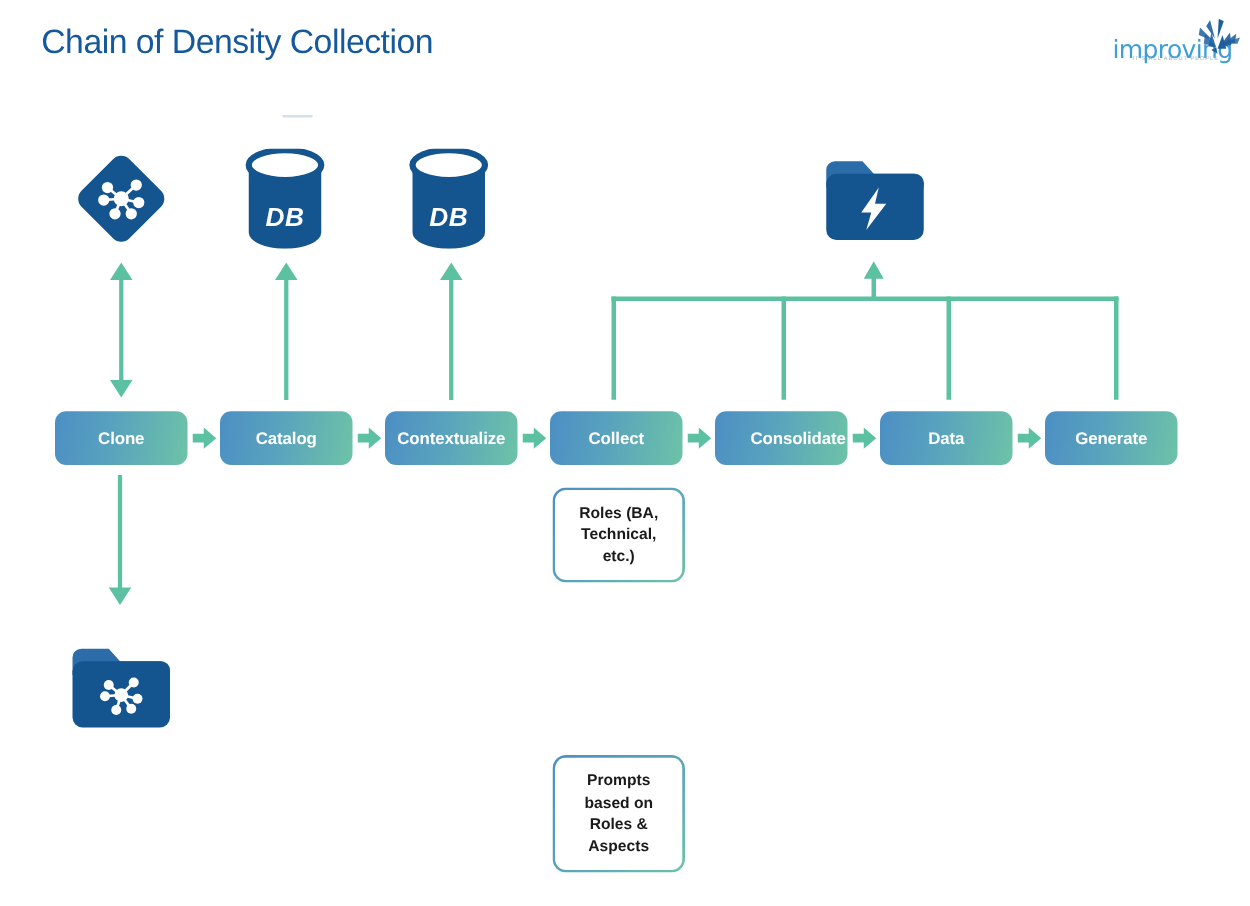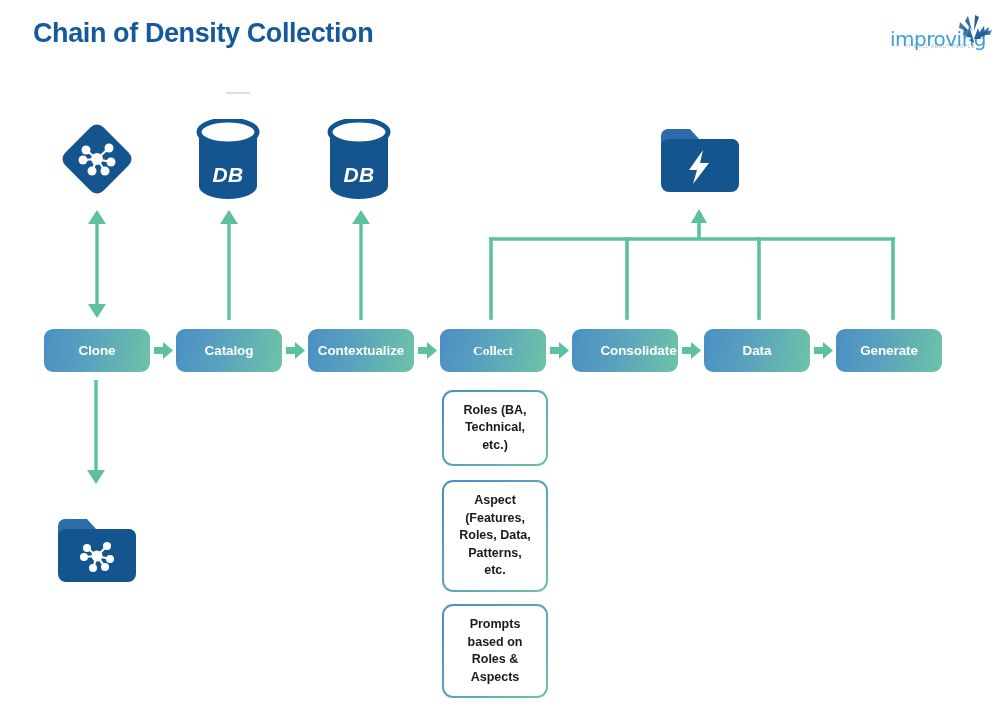--- a/index.html
+++ b/index.html
@@ -19,21 +19,21 @@
     width: 1000px;
     height: 725px;
   }
 
   
   #page-title {
     position: absolute;
     left: 33px;
     top: 18px;
     font-size: 27px;
-    font-weight: 700;
+    font-weight: 400;
     letter-spacing: -0.4px;
     color: #15599c;
     white-space: nowrap;
   }
   #brand-logo {
     position: absolute;
     left: 884px;
     top: 9px;
     width: 108px;
     height: 45px;
@@ -313,21 +313,21 @@
       <path d="M0 6 H9 V1 L19 9.5 L9 18 V13 H0 Z" fill="#5cc1a0"></path>
     </svg>
 
     <div class="pipeline-step" style="left:308px; width:106px;">
       <span>Contextualize</span>
     </div>
     <svg class="step-arrow" style="left:418px;" viewBox="0 0 19 19">
       <path d="M0 6 H9 V1 L19 9.5 L9 18 V13 H0 Z" fill="#5cc1a0"></path>
     </svg>
 
-    <div class="pipeline-step" style="left:440px; width:106px;font-family:Liberation Serif, serif;">
+    <div class="pipeline-step" style="left:440px; width:106px;">
       <span>Collect</span>
     </div>
     <svg class="step-arrow" style="left:550px;" viewBox="0 0 19 19">
       <path d="M0 6 H9 V1 L19 9.5 L9 18 V13 H0 Z" fill="#5cc1a0"></path>
     </svg>
 
     <div class="pipeline-step" style="left:572px; width:106px;padding-left:27px;">
       <span>Consolidate</span>
     </div>
     <svg class="step-arrow" style="left:682px;" viewBox="0 0 19 19">
@@ -345,27 +345,20 @@
       <span>Generate</span>
     </div>
   </div>
 
   <div class="detail-box" id="detail-box-roles">
     <span>Roles (BA,
 Technical,
 etc.)</span>
   </div>
 
-  <div class="detail-box" id="detail-box-aspect">
-    <span>Aspect
-(Features,
-Roles, Data,
-Patterns,
-etc.</span>
-  </div>
 
   <div class="detail-box" id="detail-box-prompts">
     <span>Prompts
 based on
 Roles &amp;
 Aspects</span>
   </div>
 
 </div>
 

